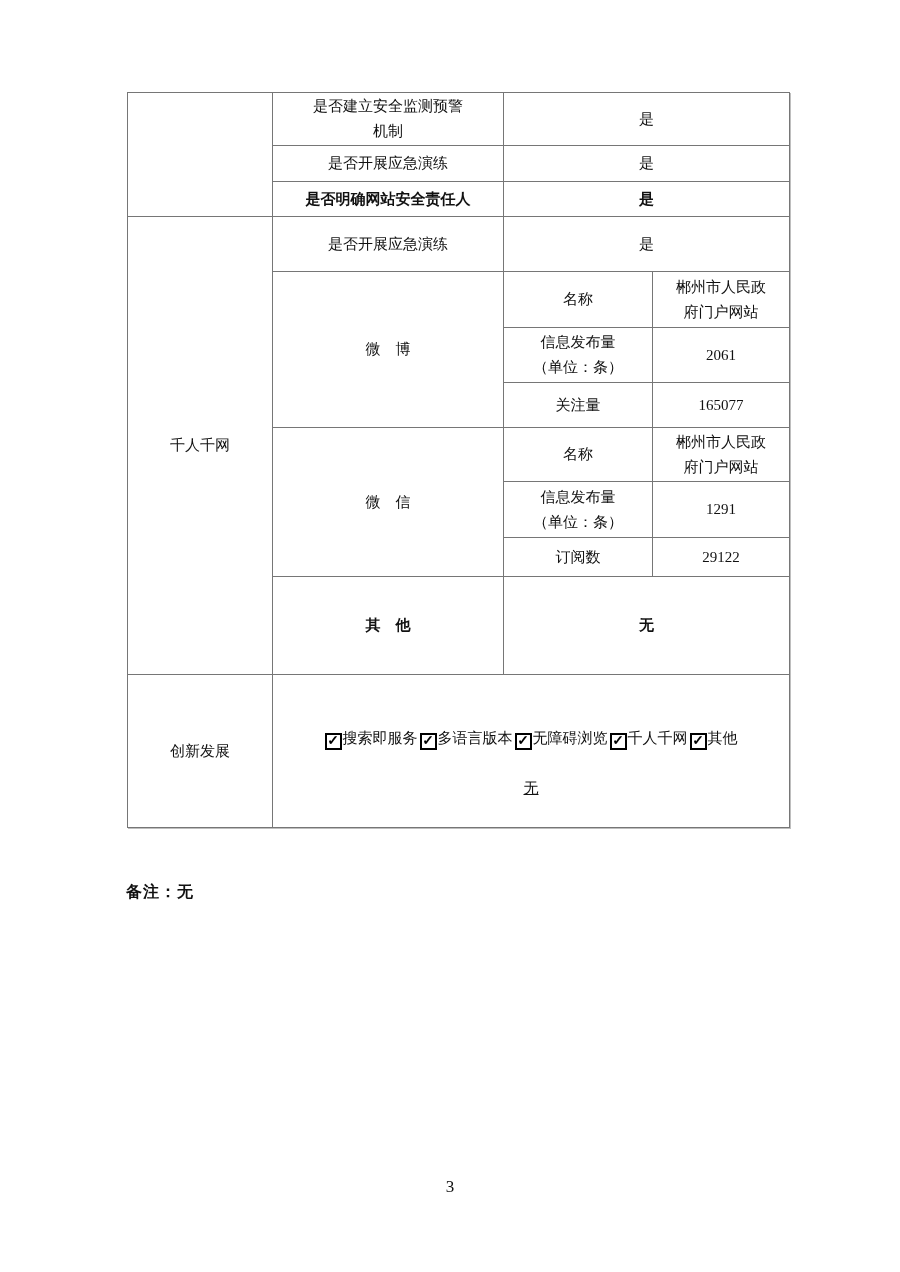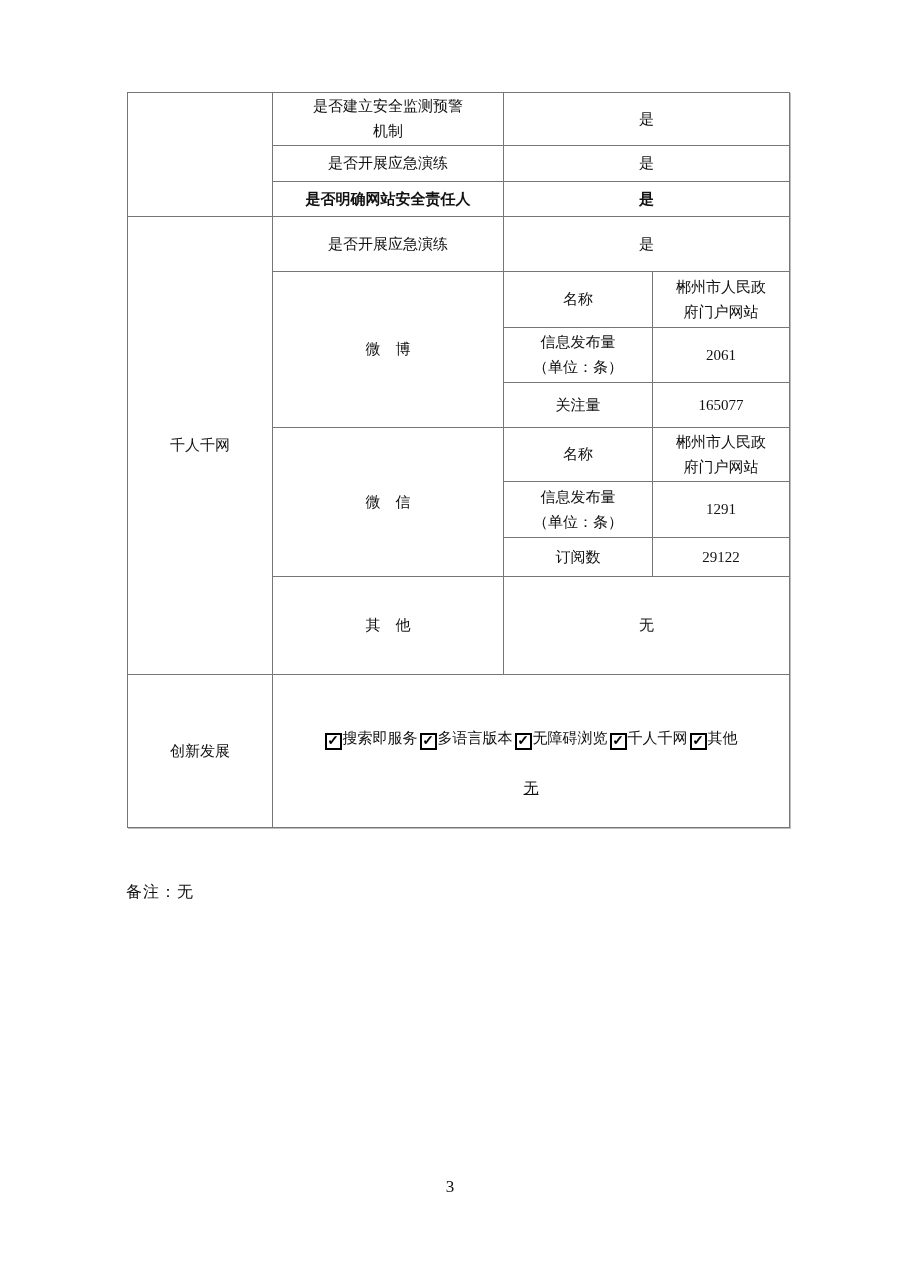--- a/index.html
+++ b/index.html
@@ -34,21 +34,21 @@
   tr.h1  { height: 53px; }
   tr.h2  { height: 36px; }
   tr.h3  { height: 35px; font-weight: bold; }
   tr.h4  { height: 55px; }
   tr.h5  { height: 56px; }
   tr.h6  { height: 55px; }
   tr.h7  { height: 45px; }
   tr.h8  { height: 54px; }
   tr.h9  { height: 56px; }
   tr.h10 { height: 39px; }
-  tr.h11 { height: 98px; }
+  tr.h11 { height: 98px; font-weight: bold; }
   tr.h12 { height: 124px; }
 
   td.innovation-cell {
     text-align: left;
     padding-left: 34px;
     padding-right: 10px;
     line-height: 30px;
   }
   .innov-item { white-space: nowrap; }
   .cb {
@@ -71,21 +71,21 @@
   .innov-item:first-child .cb { margin-left: 0; }
   .innov-other {
     text-decoration: underline;
     display: block;
   }
 
   .note {
     position: absolute;
     left: 126px; top: 882px;
     font-size: 16px;
-    font-weight: normal;
+    font-weight: bold;
     letter-spacing: 1px;
   }
   .page-number {
     position: absolute;
     left: 0; top: 1177px;
     width: 900px;
     text-align: center;
     font-size: 17px;
   }
 </style>

